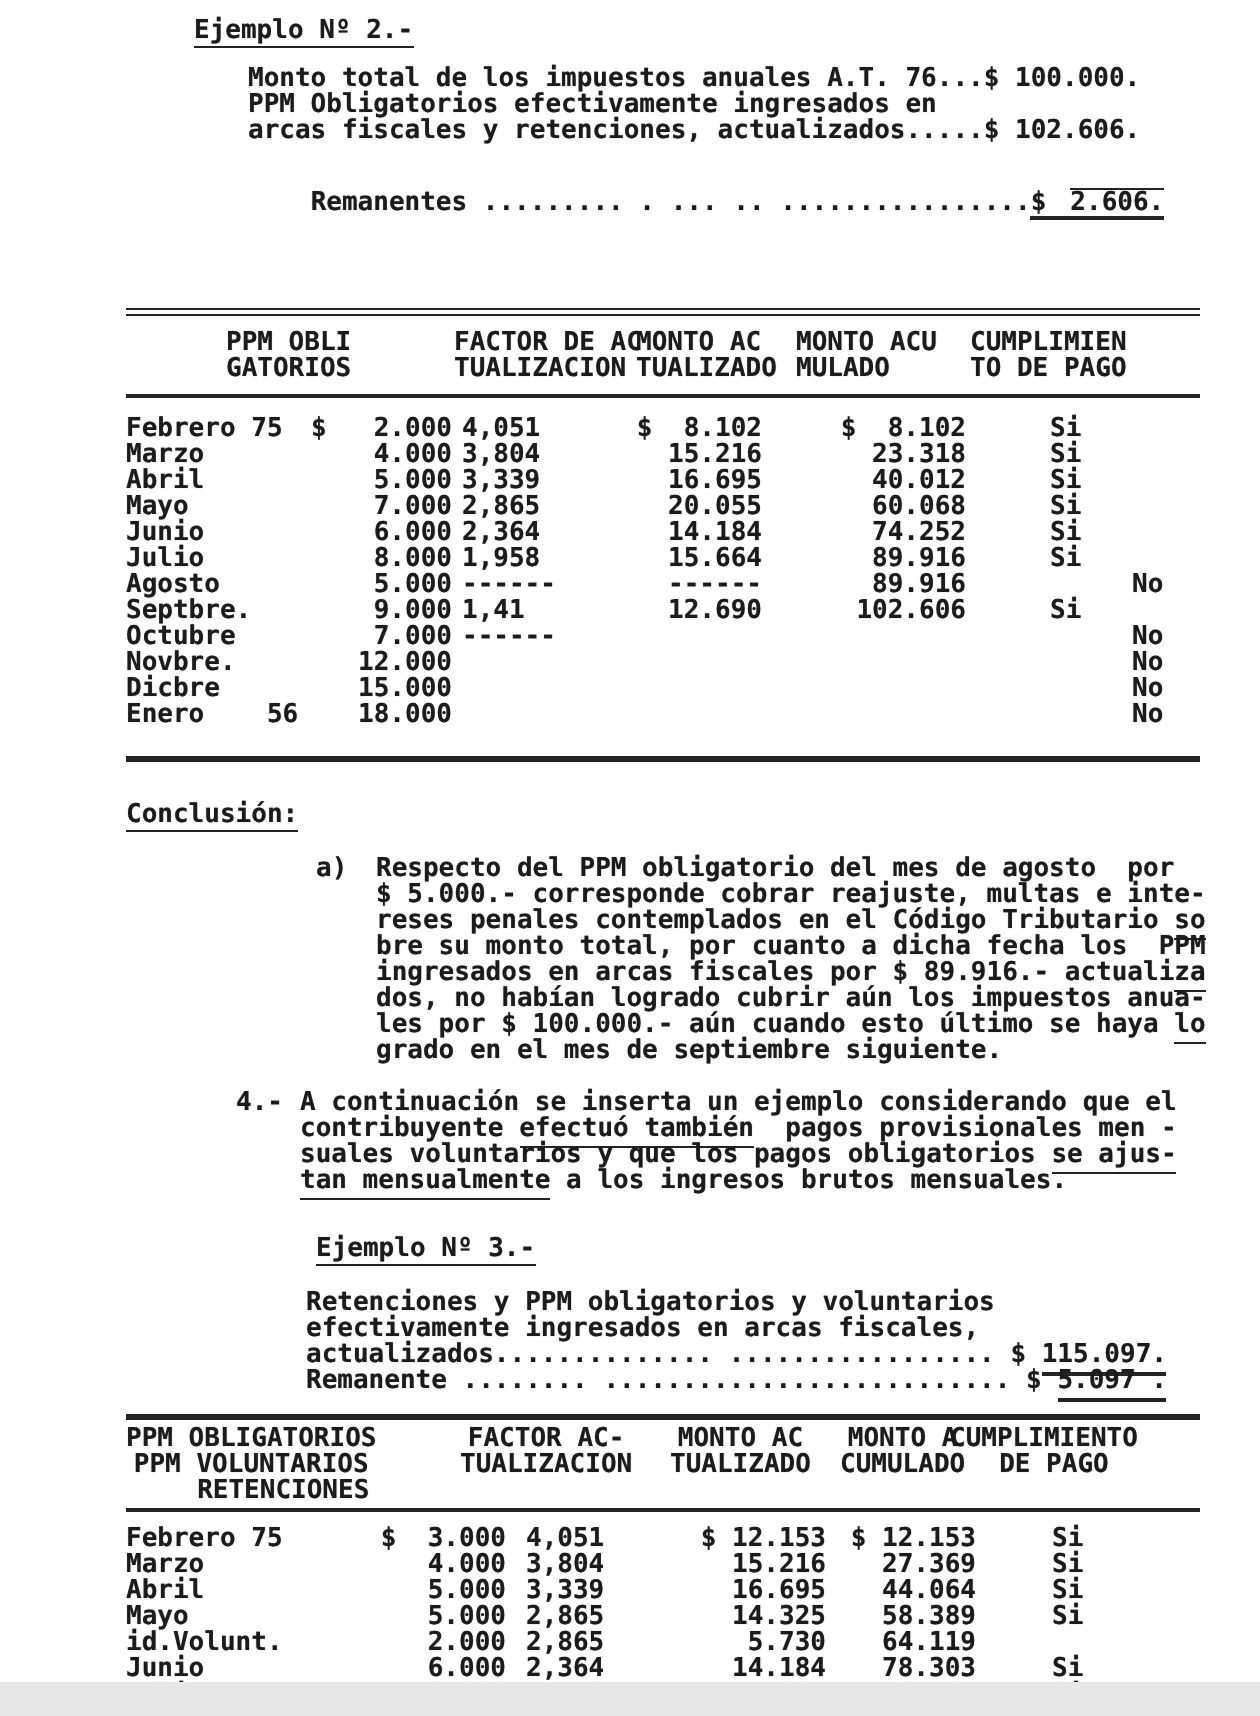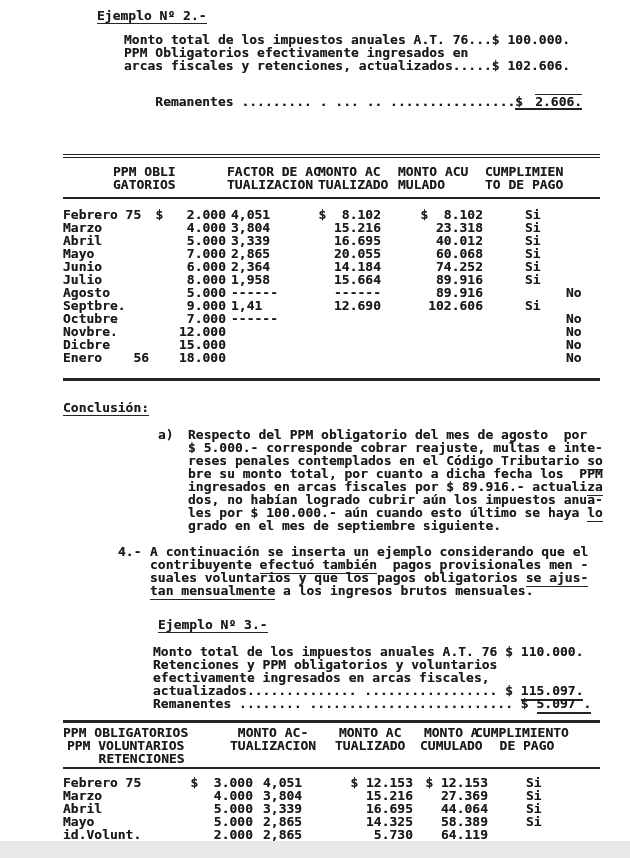--- a/index.html
+++ b/index.html
@@ -235,31 +235,30 @@
         <div class="line"><span class="seg-a">contribuyente </span><span class="seg-u">efectuó también</span><span class="seg-c">  pagos provisionales men -</span></div>
         <div class="line"><span class="seg-a">suales voluntarios y que los pagos obligatorios </span><span class="seg-u">se ajus-</span><span class="seg-c"></span></div>
         <div class="line"><span class="seg-a"></span><span class="seg-u">tan mensualmente</span><span class="seg-c"> a los ingresos brutos mensuales.</span></div>
       </div>
   </div>
 
   <h2 class="ex3-heading"><span class="ul">Ejemplo Nº 3.-</span></h2>
 
   <div class="ex3-lines">
 
-  <div class="line"><span class="seg-a">Monto total de los impuestos anuales A.T. 76 $ 110.000.</span><span class="seg-u"></span><span class="seg-c"></span></div>
       <div class="line"><span class="seg-a">Retenciones y PPM obligatorios y voluntarios</span><span class="seg-u"></span><span class="seg-c"></span></div>
       <div class="line"><span class="seg-a">efectivamente ingresados en arcas fiscales,</span><span class="seg-u"></span><span class="seg-c"></span></div>
       <div class="line"><span class="seg-a">actualizados.............. ................. $ </span><span class="seg-u">115.097.</span><span class="seg-c"></span></div>
-      <div class="line"><span class="seg-a">Remanentes ........ .......................... $ </span><span class="seg-u">5.097 .</span><span class="seg-c"></span></div>
+      <div class="line"><span class="seg-a">Remanente ........ .......................... $ </span><span class="seg-u">5.097 .</span><span class="seg-c"></span></div>
     </div>
 
   <div class="tbl t2">
     <div class="thead">
       <div class="th th-c1"><div>PPM OBLIGATORIOS</div><div>PPM VOLUNTARIOS</div><div>RETENCIONES</div></div>
-      <div class="th th-c2"><div>MONTO AC-</div><div>TUALIZACION</div></div>
+      <div class="th th-c2"><div>FACTOR AC-</div><div>TUALIZACION</div></div>
       <div class="th th-c3"><div>MONTO AC</div><div>TUALIZADO</div></div>
       <div class="th th-c4"><div>MONTO A</div><div>CUMULADO</div></div>
       <div class="th th-c5"><div>CUMPLIMIENTO</div><div>DE PAGO</div></div>
     </div>
     <div class="tbody">
 
     <div class="tr">
         <span class="td td-month">Febrero 75</span>
         <span class="td td-amount">$  3.000</span>
         <span class="td td-factor">4,051</span>

